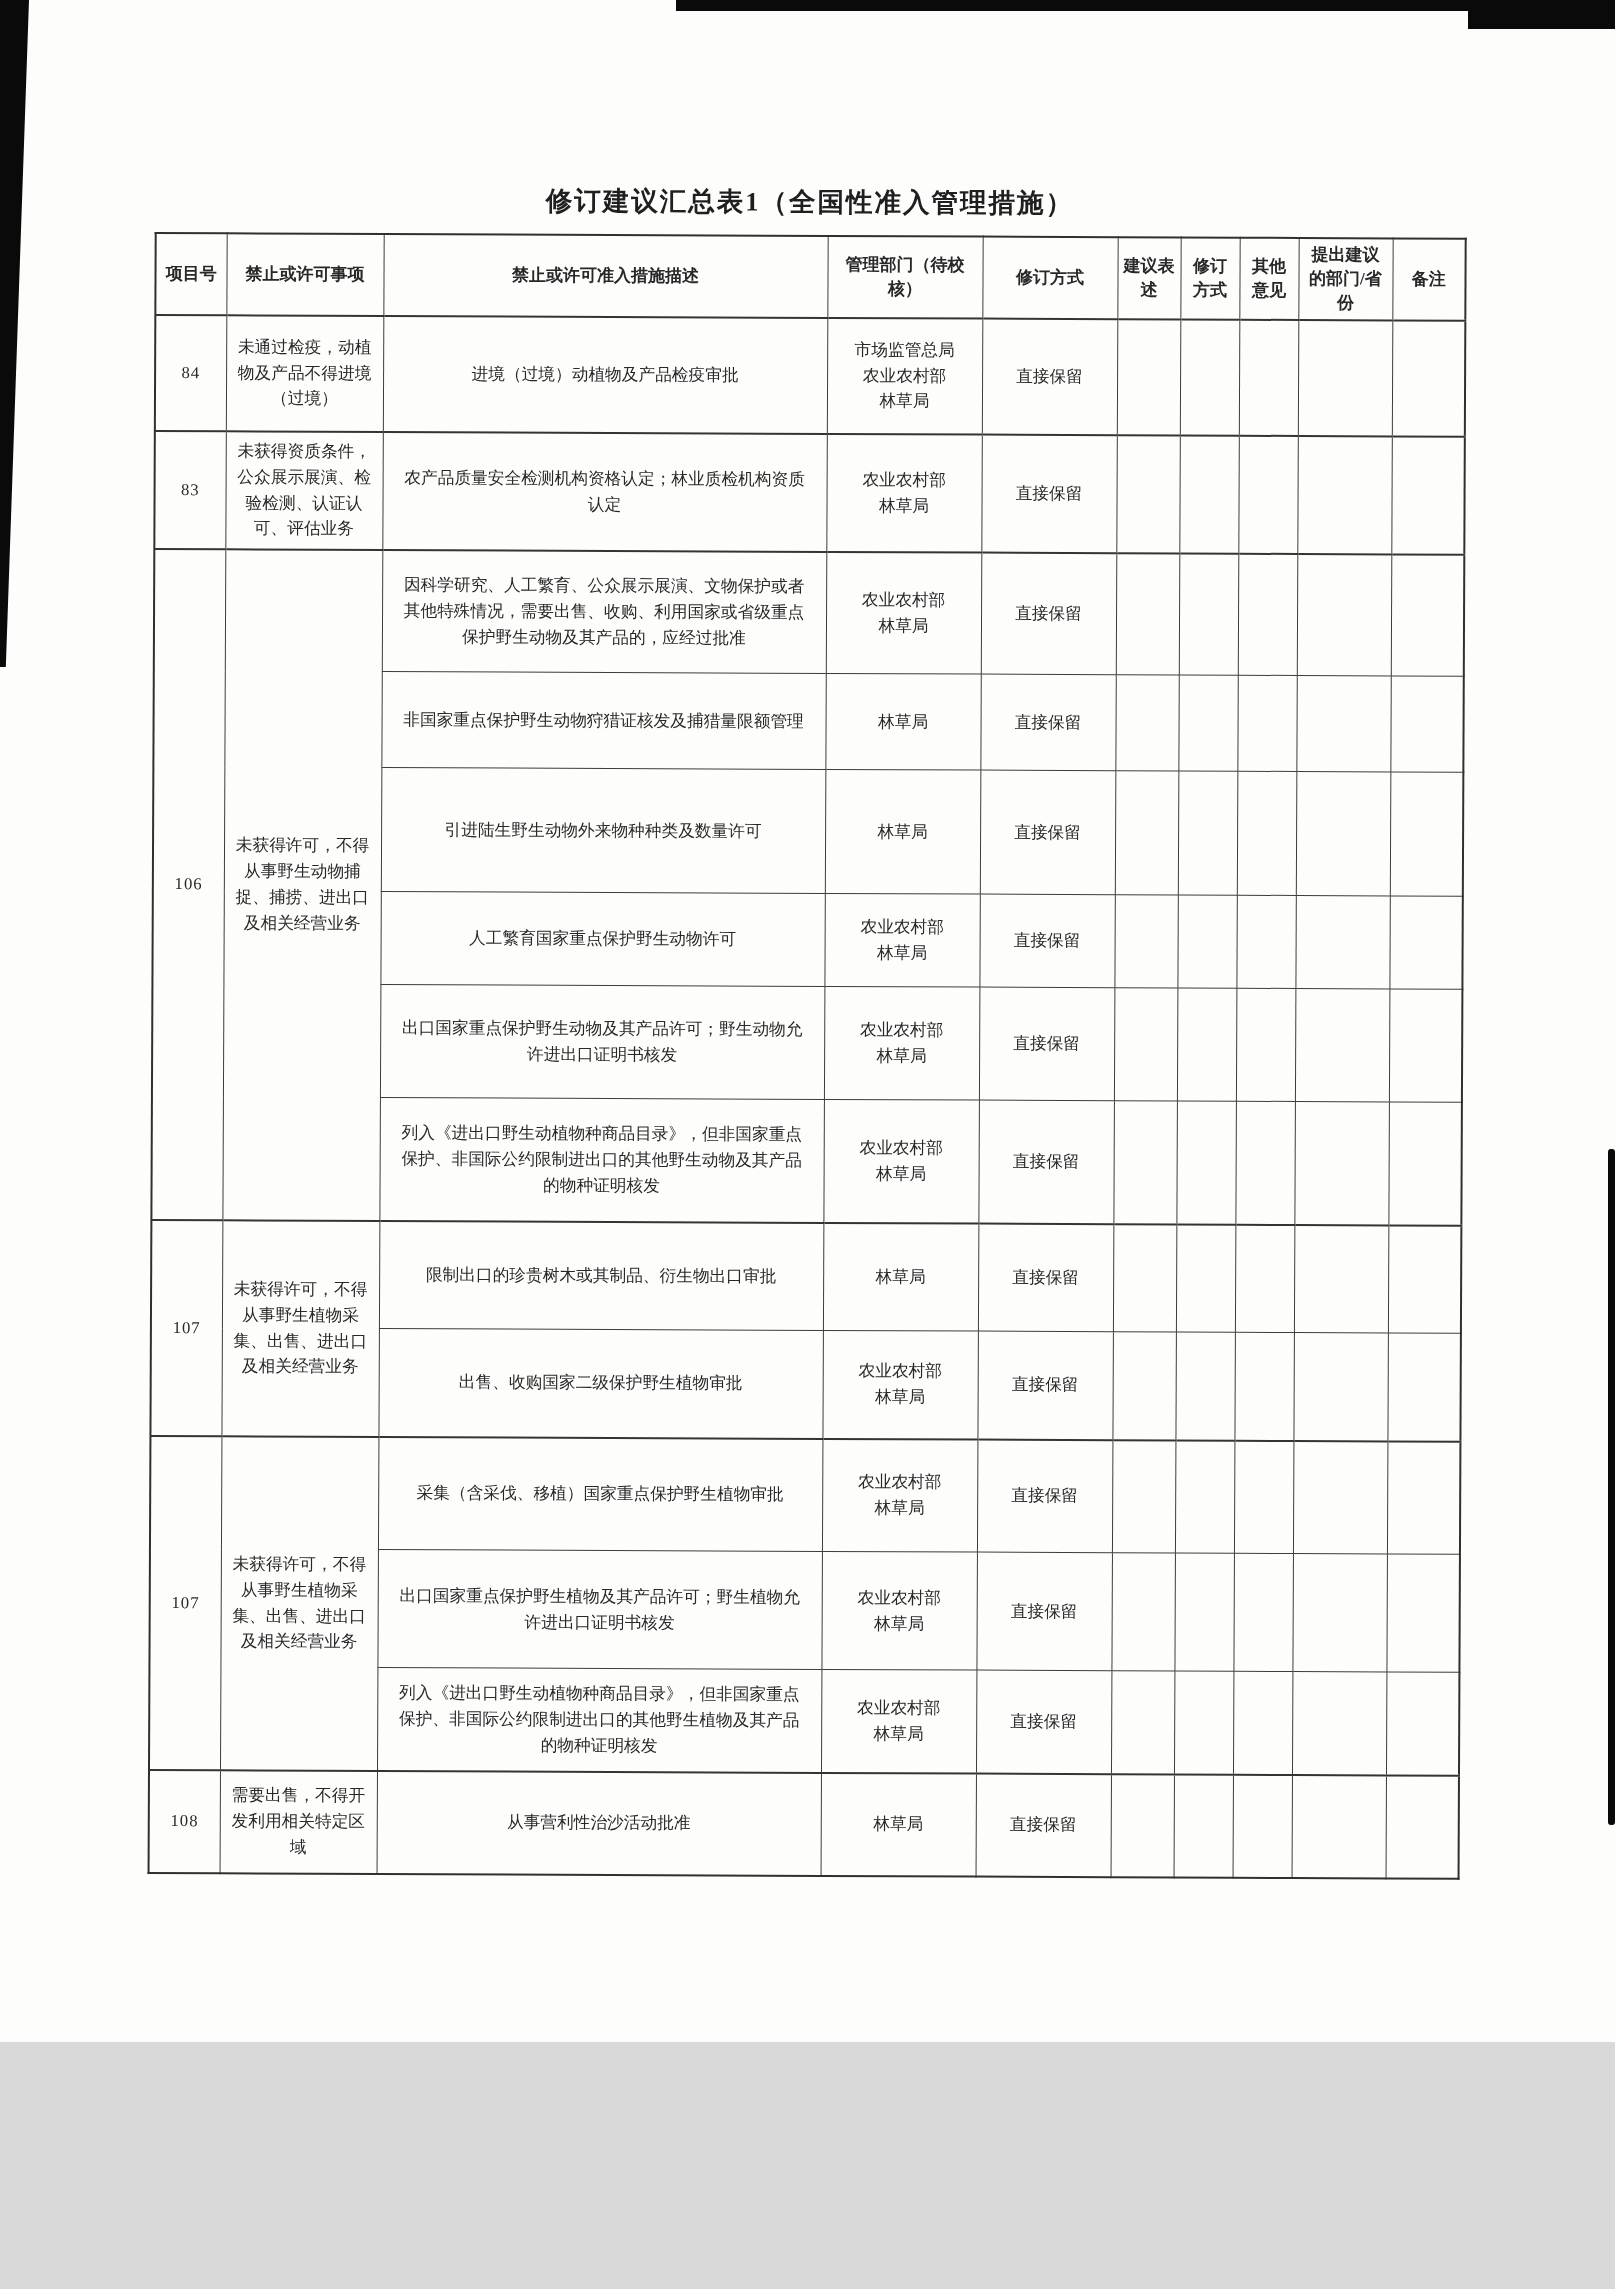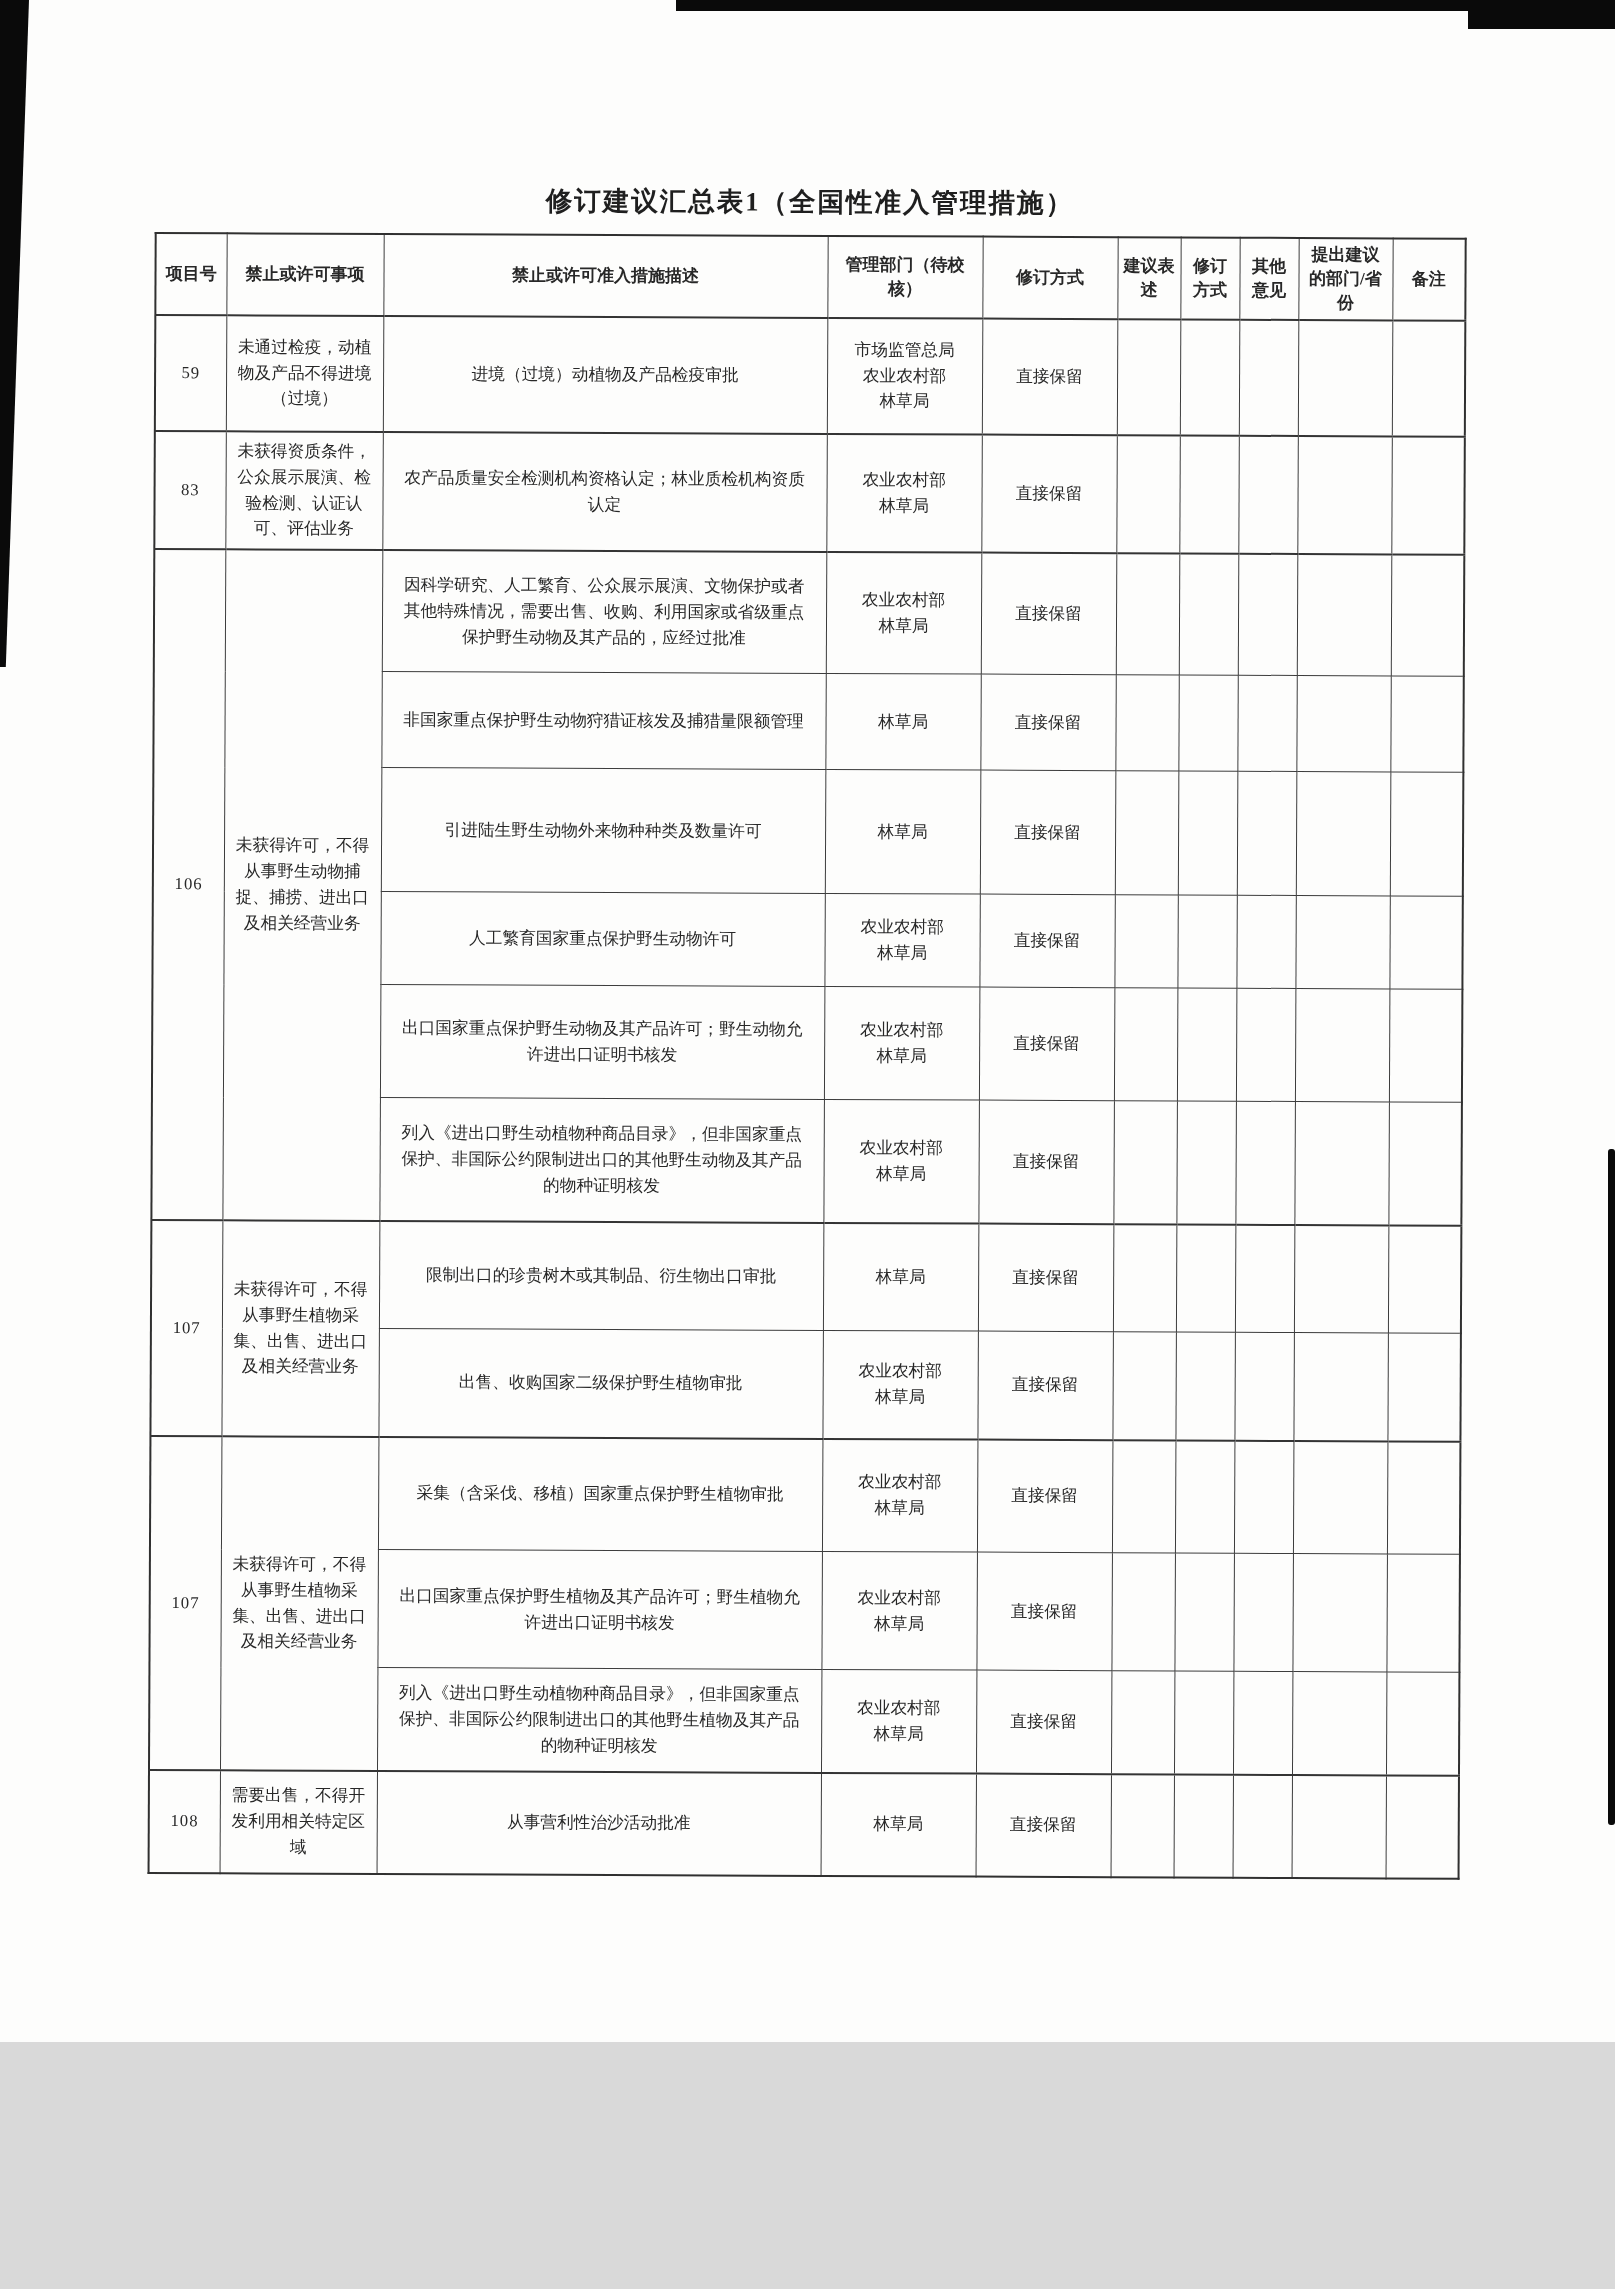--- a/index.html
+++ b/index.html
@@ -88,21 +88,21 @@
         <th>管理部门（待校核）</th>
         <th>修订方式</th>
         <th>建议表述</th>
         <th>修订方式</th>
         <th>其他意见</th>
         <th>提出建议的部门/省份</th>
         <th>备注</th>
       </tr>
 
       <tr style="height:116px" class="group-start">
-        <td class="num">59</td>
+        <td class="num">84</td>
         <td>未通过检疫，动植物及产品不得进境（过境）</td>
         <td class="measure">进境（过境）动植物及产品检疫审批</td>
         <td class="dept">市场监管总局
 农业农村部
 林草局</td>
         <td>直接保留</td>
         <td></td>
         <td></td>
         <td></td>
         <td></td>

